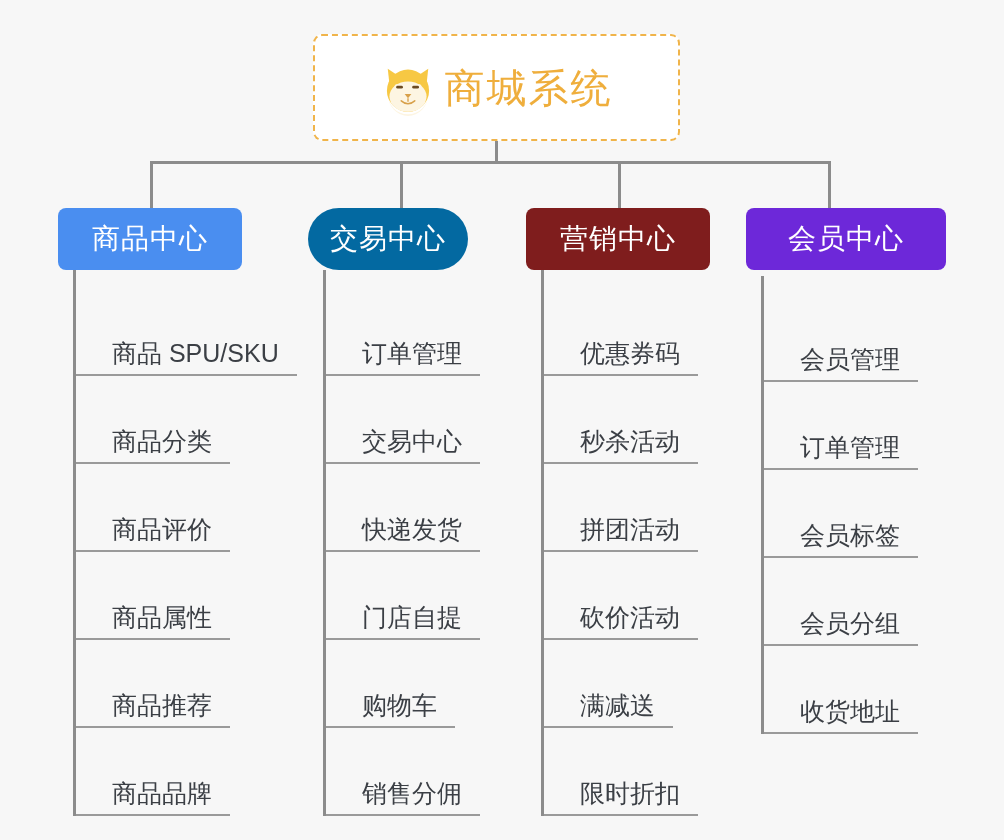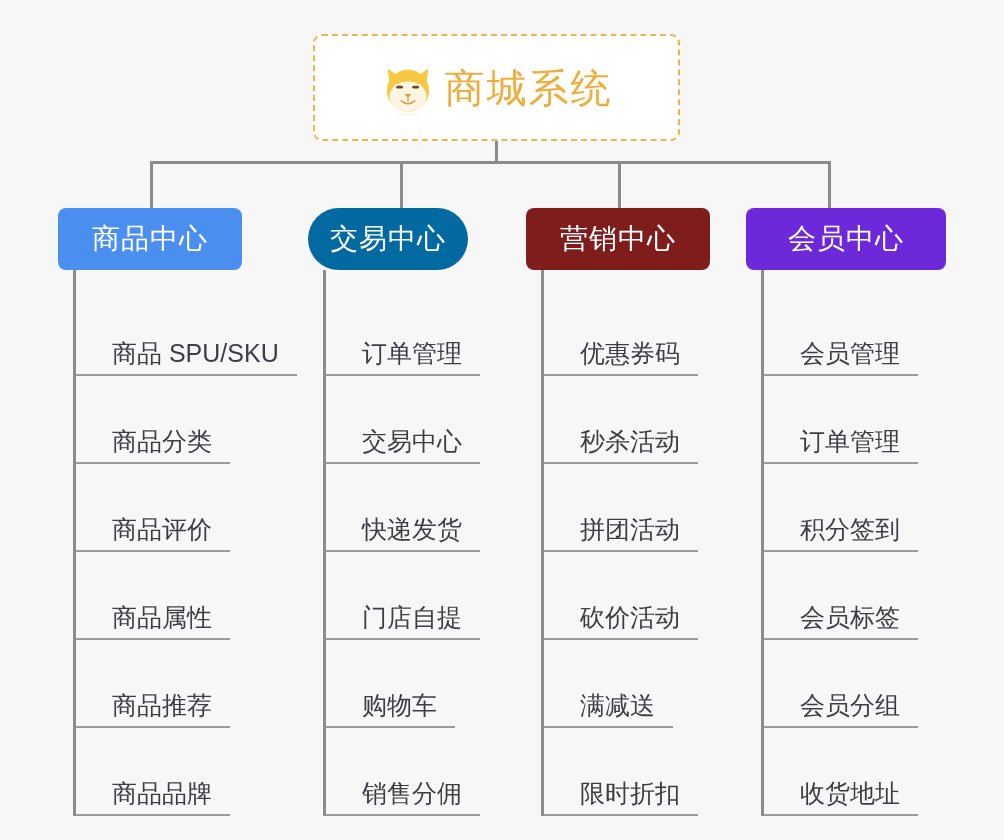--- a/index.html
+++ b/index.html
@@ -229,29 +229,26 @@
         <div class="leaf">
             <span class="leaf-label">限时折扣</span>
           </div>
       </div>
     </div>
 
     <div class="column" style="left:746px; width:214px;">
       <div class="cat-box" style="width: 200px; background: #6d28d9; text-align: center;">
         <span>会员中心</span>
       </div>
-      <div class="branch" style="border-left-color: rgb(140, 140, 140);">
+      <div class="branch" style="border-left-color: rgb(140, 140, 140); margin-top: 6px;">
         <div class="leaf">
             <span class="leaf-label">会员管理</span>
           </div>
         <div class="leaf">
             <span class="leaf-label">订单管理</span>
-          </div>
-        <div class="leaf">
-            <span class="leaf-label">积分签到</span>
           </div>
         <div class="leaf">
             <span class="leaf-label">会员标签</span>
           </div>
         <div class="leaf">
             <span class="leaf-label">会员分组</span>
           </div>
         <div class="leaf">
             <span class="leaf-label">收货地址</span>
           </div>

